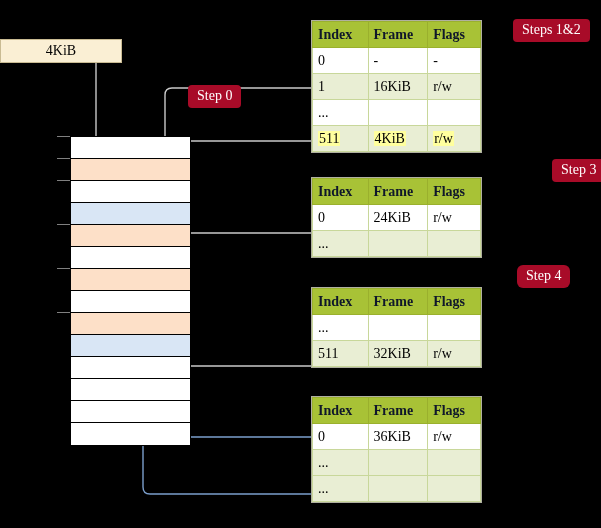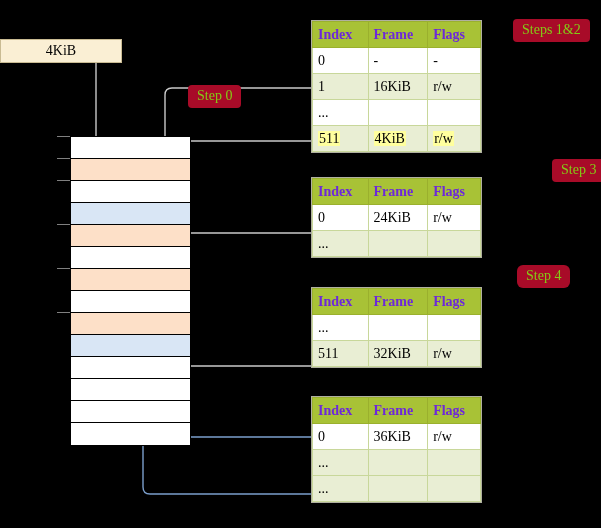--- a/index.html
+++ b/index.html
@@ -1,33 +1,33 @@
 <!DOCTYPE html>
 <html><head>
 <meta charset="utf-8">
 <style>
   html,body{margin:0;padding:0;background:#000;}
   body{width:601px;height:528px;position:relative;overflow:hidden;
        font-family:"Liberation Serif",serif;color:#000;}
   .stage{position:absolute;left:0;top:0;width:601px;height:528px;}
 
   
-  .badge{position:absolute;background:#a80b28;color:#84cc16;font-size:14px;
+  .badge{position:absolute;background:#a80b28;color:#ffffff;font-size:14px;
          line-height:14px;padding:4px 9px 5px 9px;border-radius:4px;
          white-space:nowrap;font-family:"Liberation Serif",serif;}
 
   
   .memnote{position:absolute;background:#faefd4;border:1px solid #c9bb93;
            font-size:14px;text-align:center;line-height:22px;height:22px;}
 
   
   .ptable{position:absolute;border:1px solid #b0b0a0;border-collapse:collapse;
           background:#fff;}
   .ptable table{border-collapse:collapse;width:100%;}
-  .ptable th{background:#a8c236;color:#6d28d9;font-weight:bold;font-size:14px;
+  .ptable th{background:#a8c236;color:#0f172a;font-weight:bold;font-size:14px;
              text-align:left;padding:2px 5px;border:1px solid #9ab02d;height:21px;}
   .ptable td{font-size:14px;text-align:left;padding:2px 5px;height:21px;
              border:1px solid #c8d79a;background:#fff;}
   .ptable tr.alt td{background:#e9eed4;}
   .hl{background:#ffff9e;padding:0 1px;}
 
   .c-index{width:53px;}
   .c-frame{width:56px;}
   .c-flags{width:50px;}
 

